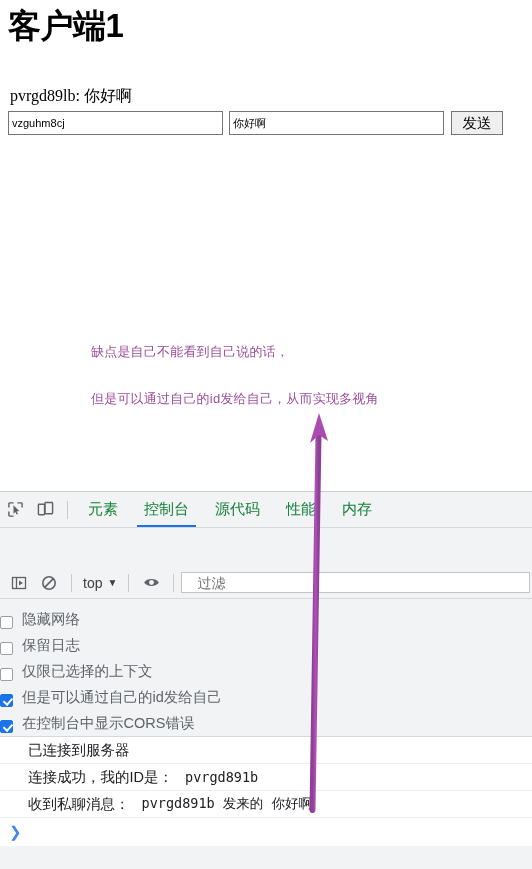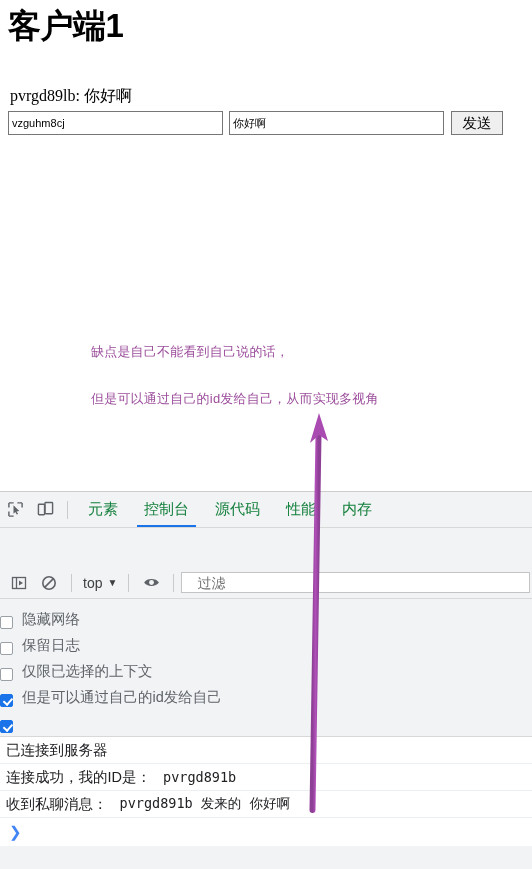--- a/index.html
+++ b/index.html
@@ -236,21 +236,21 @@
   }
 
   #dt-console {
     background: #fff;
   }
   .console-row {
     height: 26px;
     display: flex;
     align-items: center;
     border-bottom: 1px solid #eceff1;
-    padding-left: 6px;
+    padding-left: 28px;
     font-size: 14.5px;
     color: #202124;
     white-space: nowrap;
   }
   .console-row .mono {
     font-family: "DejaVu Sans Mono", "Liberation Mono", monospace;
     font-size: 13.5px;
   }
   #console-prompt {
     height: 28px;
@@ -372,20 +372,21 @@
     <div class="dt-check-row">
       <span class="cbox"></span>
       <span>仅限已选择的上下文</span>
     </div>
     <div class="dt-check-row">
       <span class="cbox checked"></span>
       <span>但是可以通过自己的id发给自己</span>
     </div>
     <div class="dt-check-row">
       <span class="cbox checked"></span>
+      <span>在控制台中显示CORS错误</span>
     </div>
   </div>
 
   <div id="dt-console">
     <div class="console-row">
       <span>已连接到服务器</span>
     </div>
     <div class="console-row">
       <span>连接成功，我的ID是：</span>
       <span class="mono" style="margin-left:12px">pvrgd891b</span>

